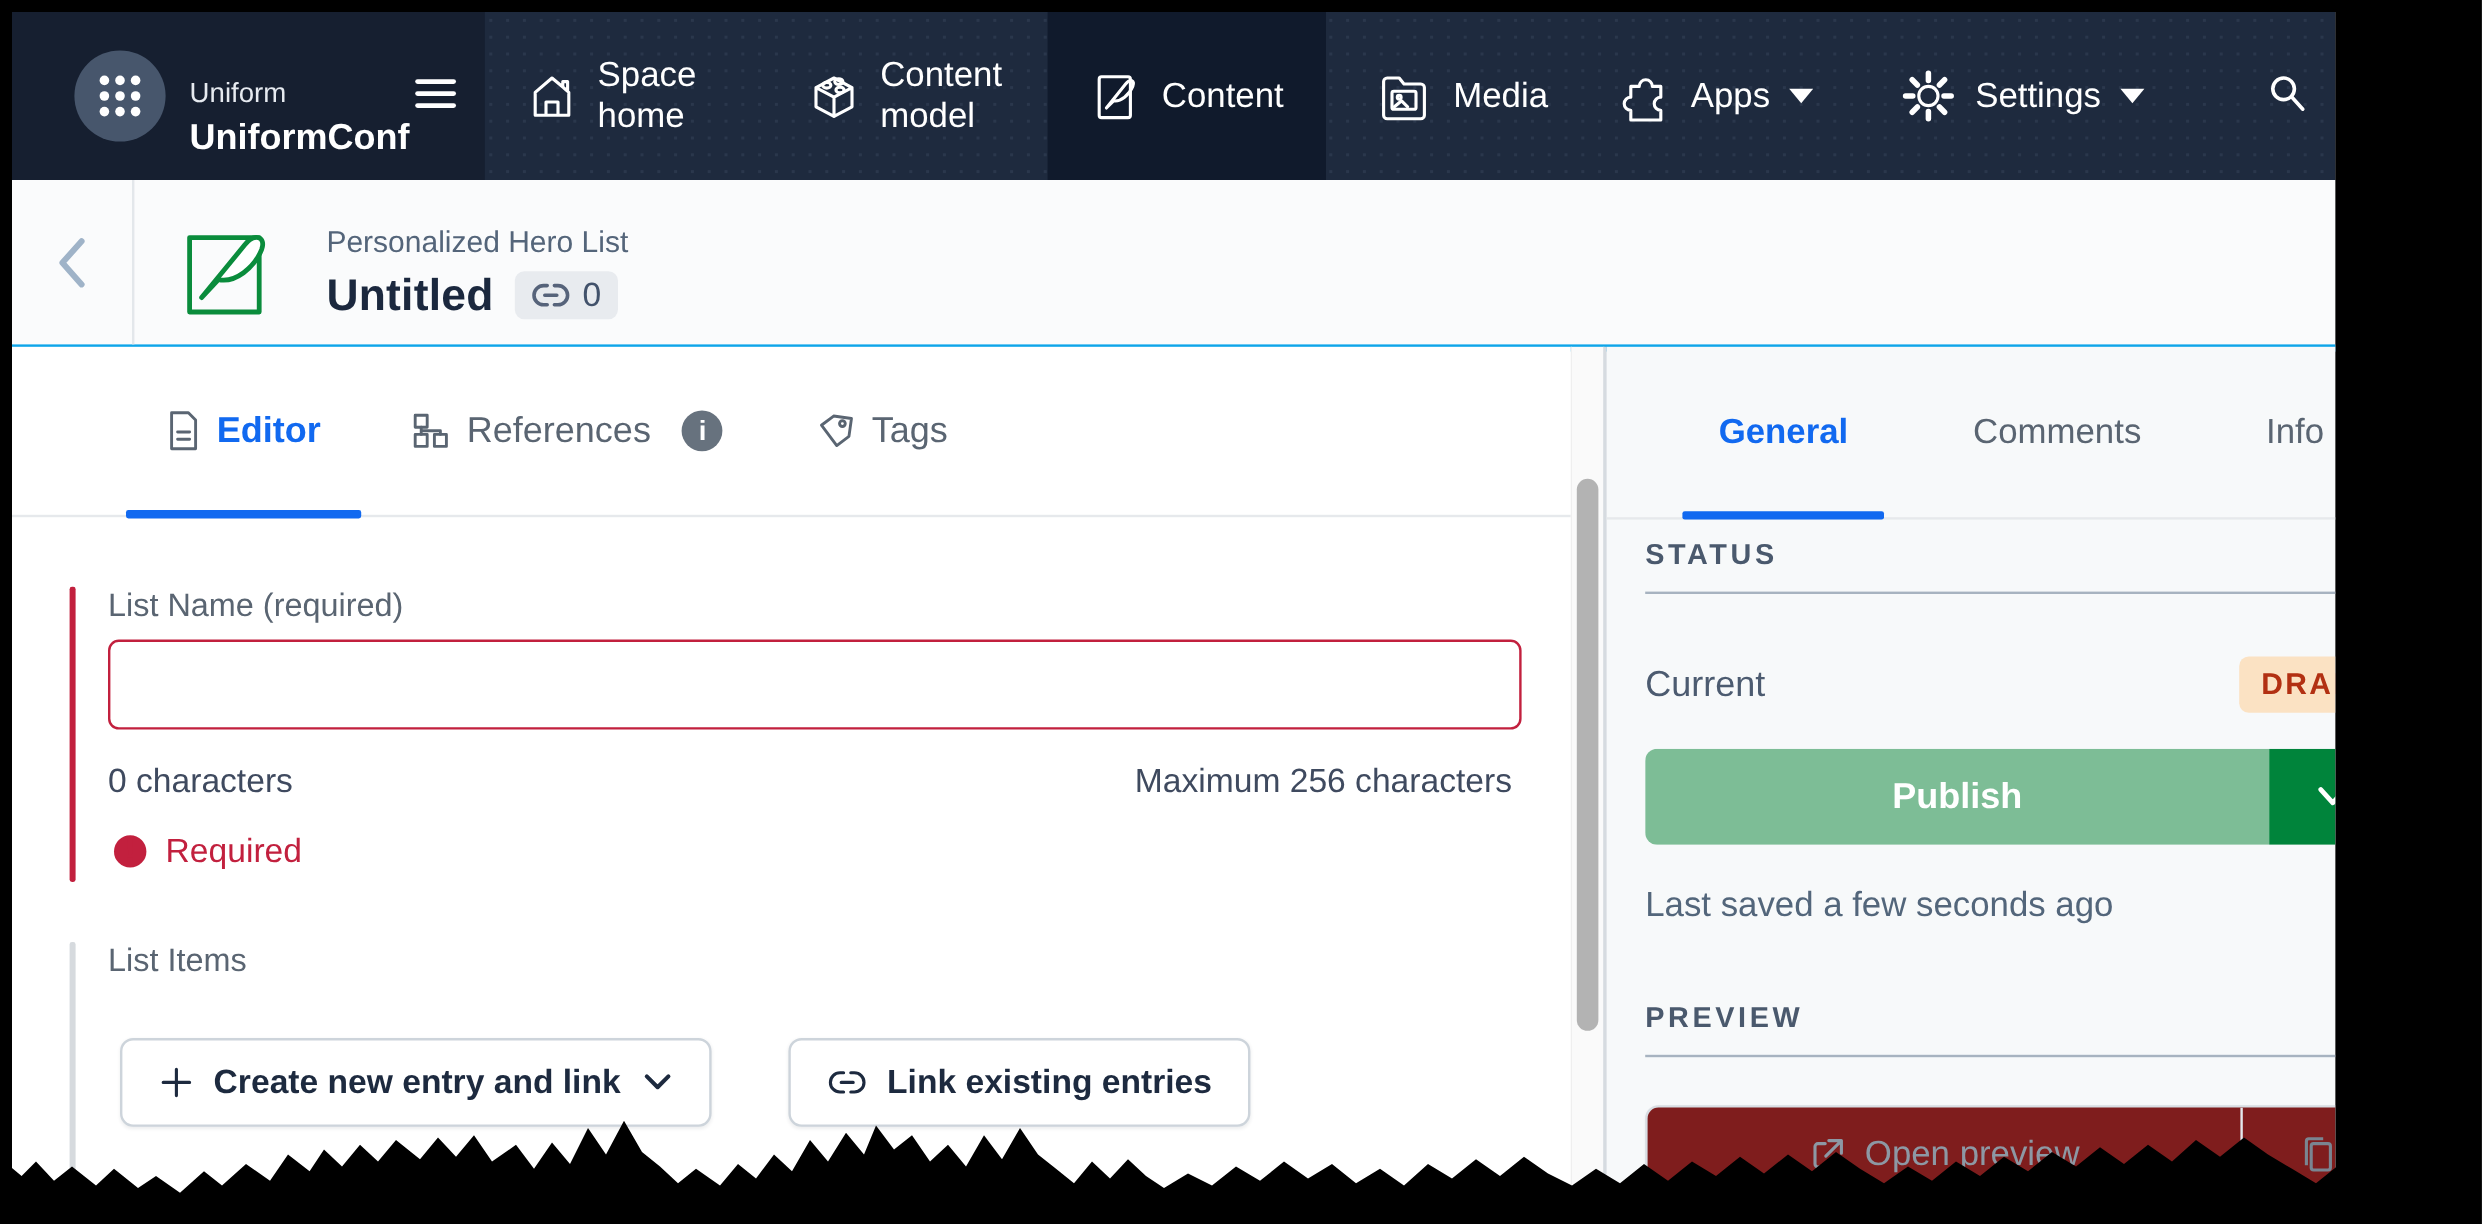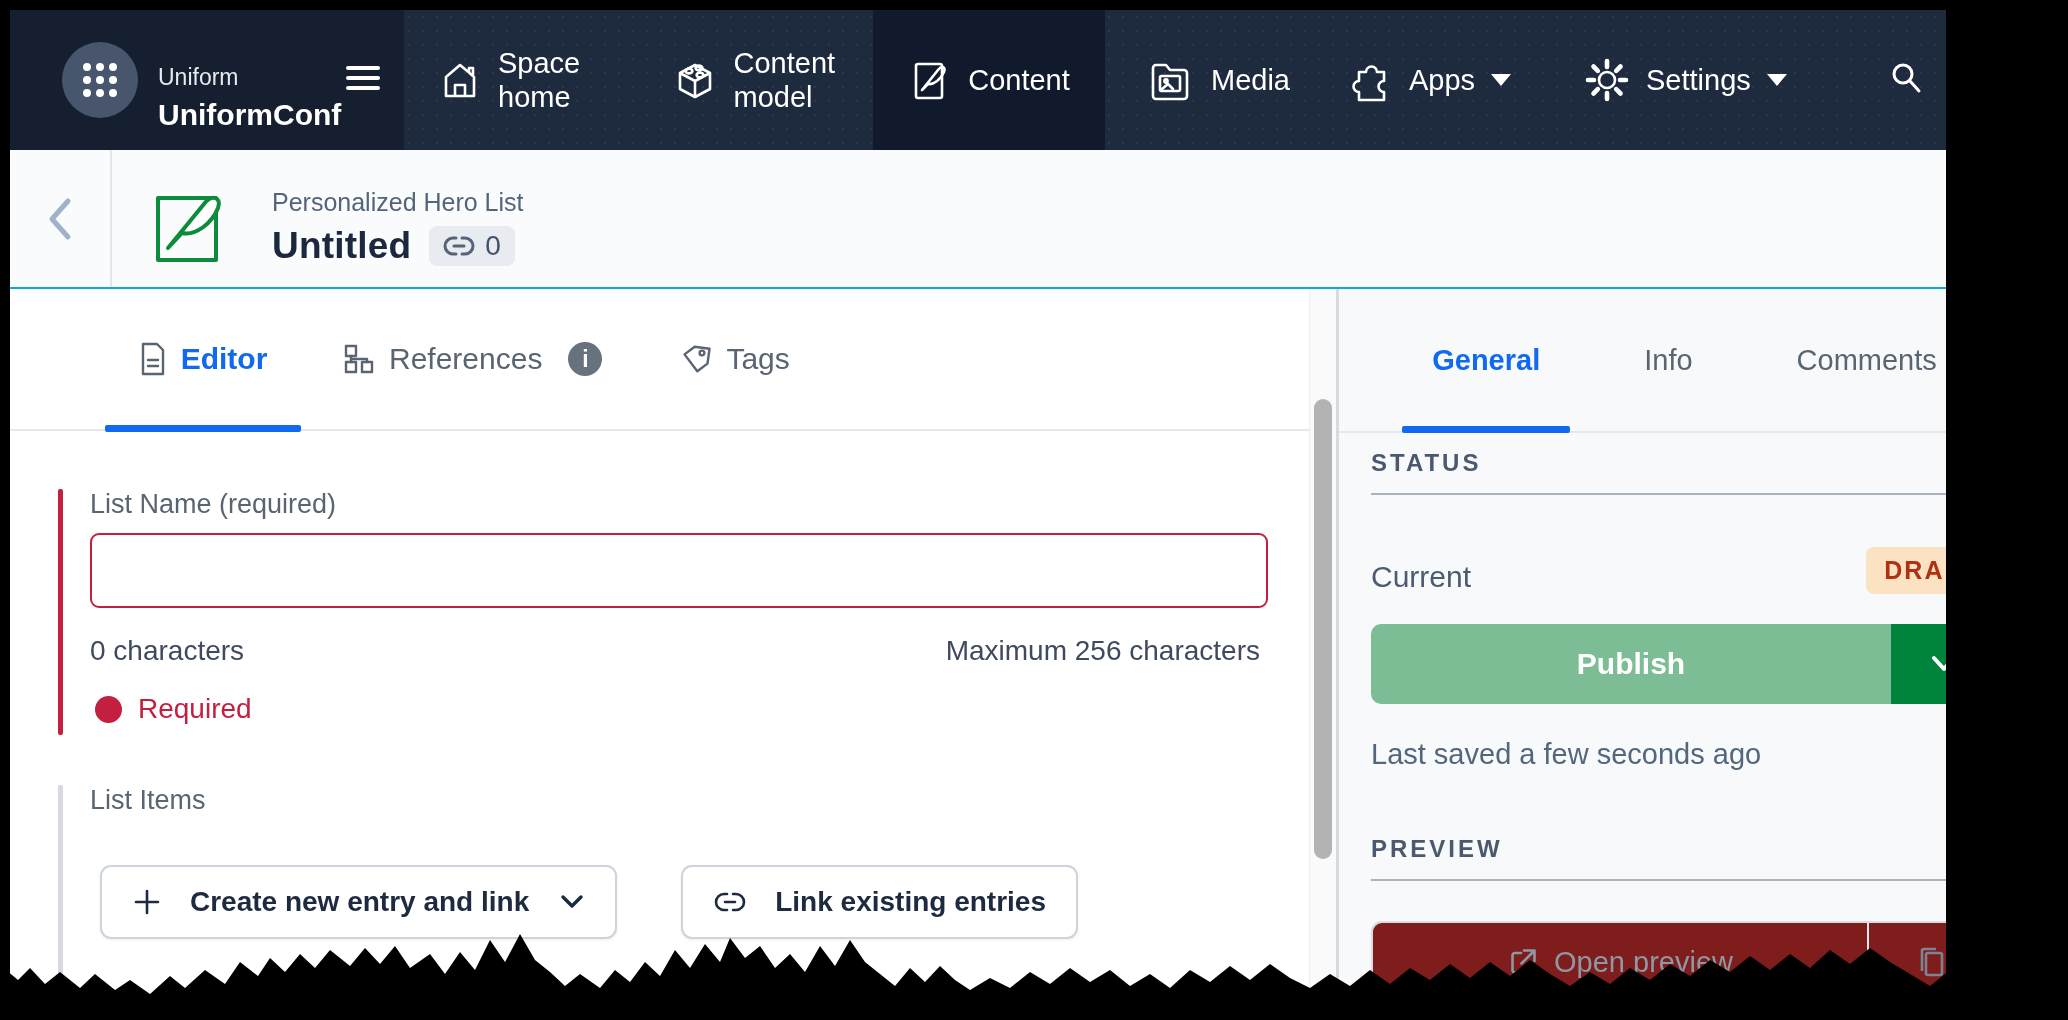--- a/index.html
+++ b/index.html
@@ -77,36 +77,36 @@
               background:#fff;font-size:30px;color:#1B283E;padding:0 20px;outline:none;}
   .counts{position:absolute;left:32px;top:146px;width:1170px;display:flex;justify-content:space-between;
           font-size:28px;color:#3F4A5F;}
   .required-row{position:absolute;left:37px;top:204px;display:flex;align-items:center;}
   .err-ic{width:27px;height:27px;border-radius:50%;background:#C2203E;color:#fff;font-size:19px;font-weight:700;
           display:flex;align-items:center;justify-content:center;margin-right:16px;}
   .required-row span{color:#C2203E;font-size:28px;}
   .btnrow{position:absolute;left:42px;top:80px;display:flex;gap:64px;}
   .btn{height:70px;background:#fff;border:2px solid #CDD4DB;border-radius:11px;display:flex;align-items:center;
        padding:0 30px;font-size:28px;font-weight:600;color:#1D2A3F;cursor:pointer;
-       box-shadow:0 1px 3px rgba(25,37,50,0.08);gap:12px;}
+       box-shadow:0 1px 3px rgba(25,37,50,0.08);}
   .btn svg{stroke:#1D2A3F;fill:none;stroke-width:2.6;stroke-linecap:round;stroke-linejoin:round;}
   .btn .lead{margin-right:16px;display:flex;}
   .btn .tail{margin-left:18px;display:flex;}
 
   
   .sb-tabrow{position:absolute;left:0;top:0;width:691px;height:142px;border-bottom:2px solid #E6E9EC;
              display:flex;align-items:center;justify-content:center;gap:44px;}
   .sb-tab{position:relative;height:142px;display:flex;align-items:center;padding:0 30px;
           color:#5A6572;font-size:29px;cursor:pointer;}
   .sb-tab.active{color:#1169F0;font-weight:600;}
   .sb-tab.active::after{content:"";position:absolute;left:0;bottom:-2px;width:100%;height:7px;background:#1169F0;border-radius:2px;}
   .sb-body{position:absolute;left:32px;top:142px;width:626px;}
   .sb-h{font-size:24px;font-weight:600;letter-spacing:3px;color:#4A596D;}
   .sb-hr{height:2px;background:#A7B3C0;margin-top:16px;}
-  .cur-row{display:flex;align-items:flex-end;justify-content:space-between;margin-top:52px;}
+  .cur-row{display:flex;align-items:center;justify-content:space-between;margin-top:52px;}
   .cur-label{font-size:30px;color:#4C5B70;}
   .draft-badge{background:#FBE2C3;color:#B23012;font-size:25px;font-weight:700;letter-spacing:2px;
                border-radius:8px;padding:9px 18px;}
   .publish{display:flex;margin-top:30px;height:80px;border-radius:10px;overflow:hidden;cursor:pointer;}
   .publish .pmain{flex:1;background:#7DBD96;color:#fff;font-size:30px;font-weight:700;
                   display:flex;align-items:center;justify-content:center;}
   .publish .parrow{width:106px;background:#00843B;display:flex;align-items:center;justify-content:center;}
   .lastsaved{margin-top:34px;font-size:29px;color:#53667B;}
   .preview-h{margin-top:64px;}
   .openprev{display:flex;margin-top:40px;height:78px;background:#7f1d1d;border:2px solid #D8DDE2;border-radius:11px;
@@ -334,24 +334,24 @@
       <div class="thumb" style="top:110px;height:460px;"></div>
     </div>
     <div class="vdivider"></div>
 
     <div class="sidebar">
       <div class="sb-tabrow">
         <div class="sb-tab active">
             <span>General</span>
           </div>
         <div class="sb-tab">
+            <span>Comments</span>
+          </div>
+        <div class="sb-tab">
             <span>Info</span>
-          </div>
-        <div class="sb-tab">
-            <span>Comments</span>
           </div>
       </div>
 
       <div class="sb-body">
         <div class="sb-h" style="margin-top:18px;">STATUS</div>
         <div class="sb-hr"></div>
 
         <div class="cur-row">
           <span class="cur-label">Current</span>
           <span class="draft-badge">DRAFT</span>

